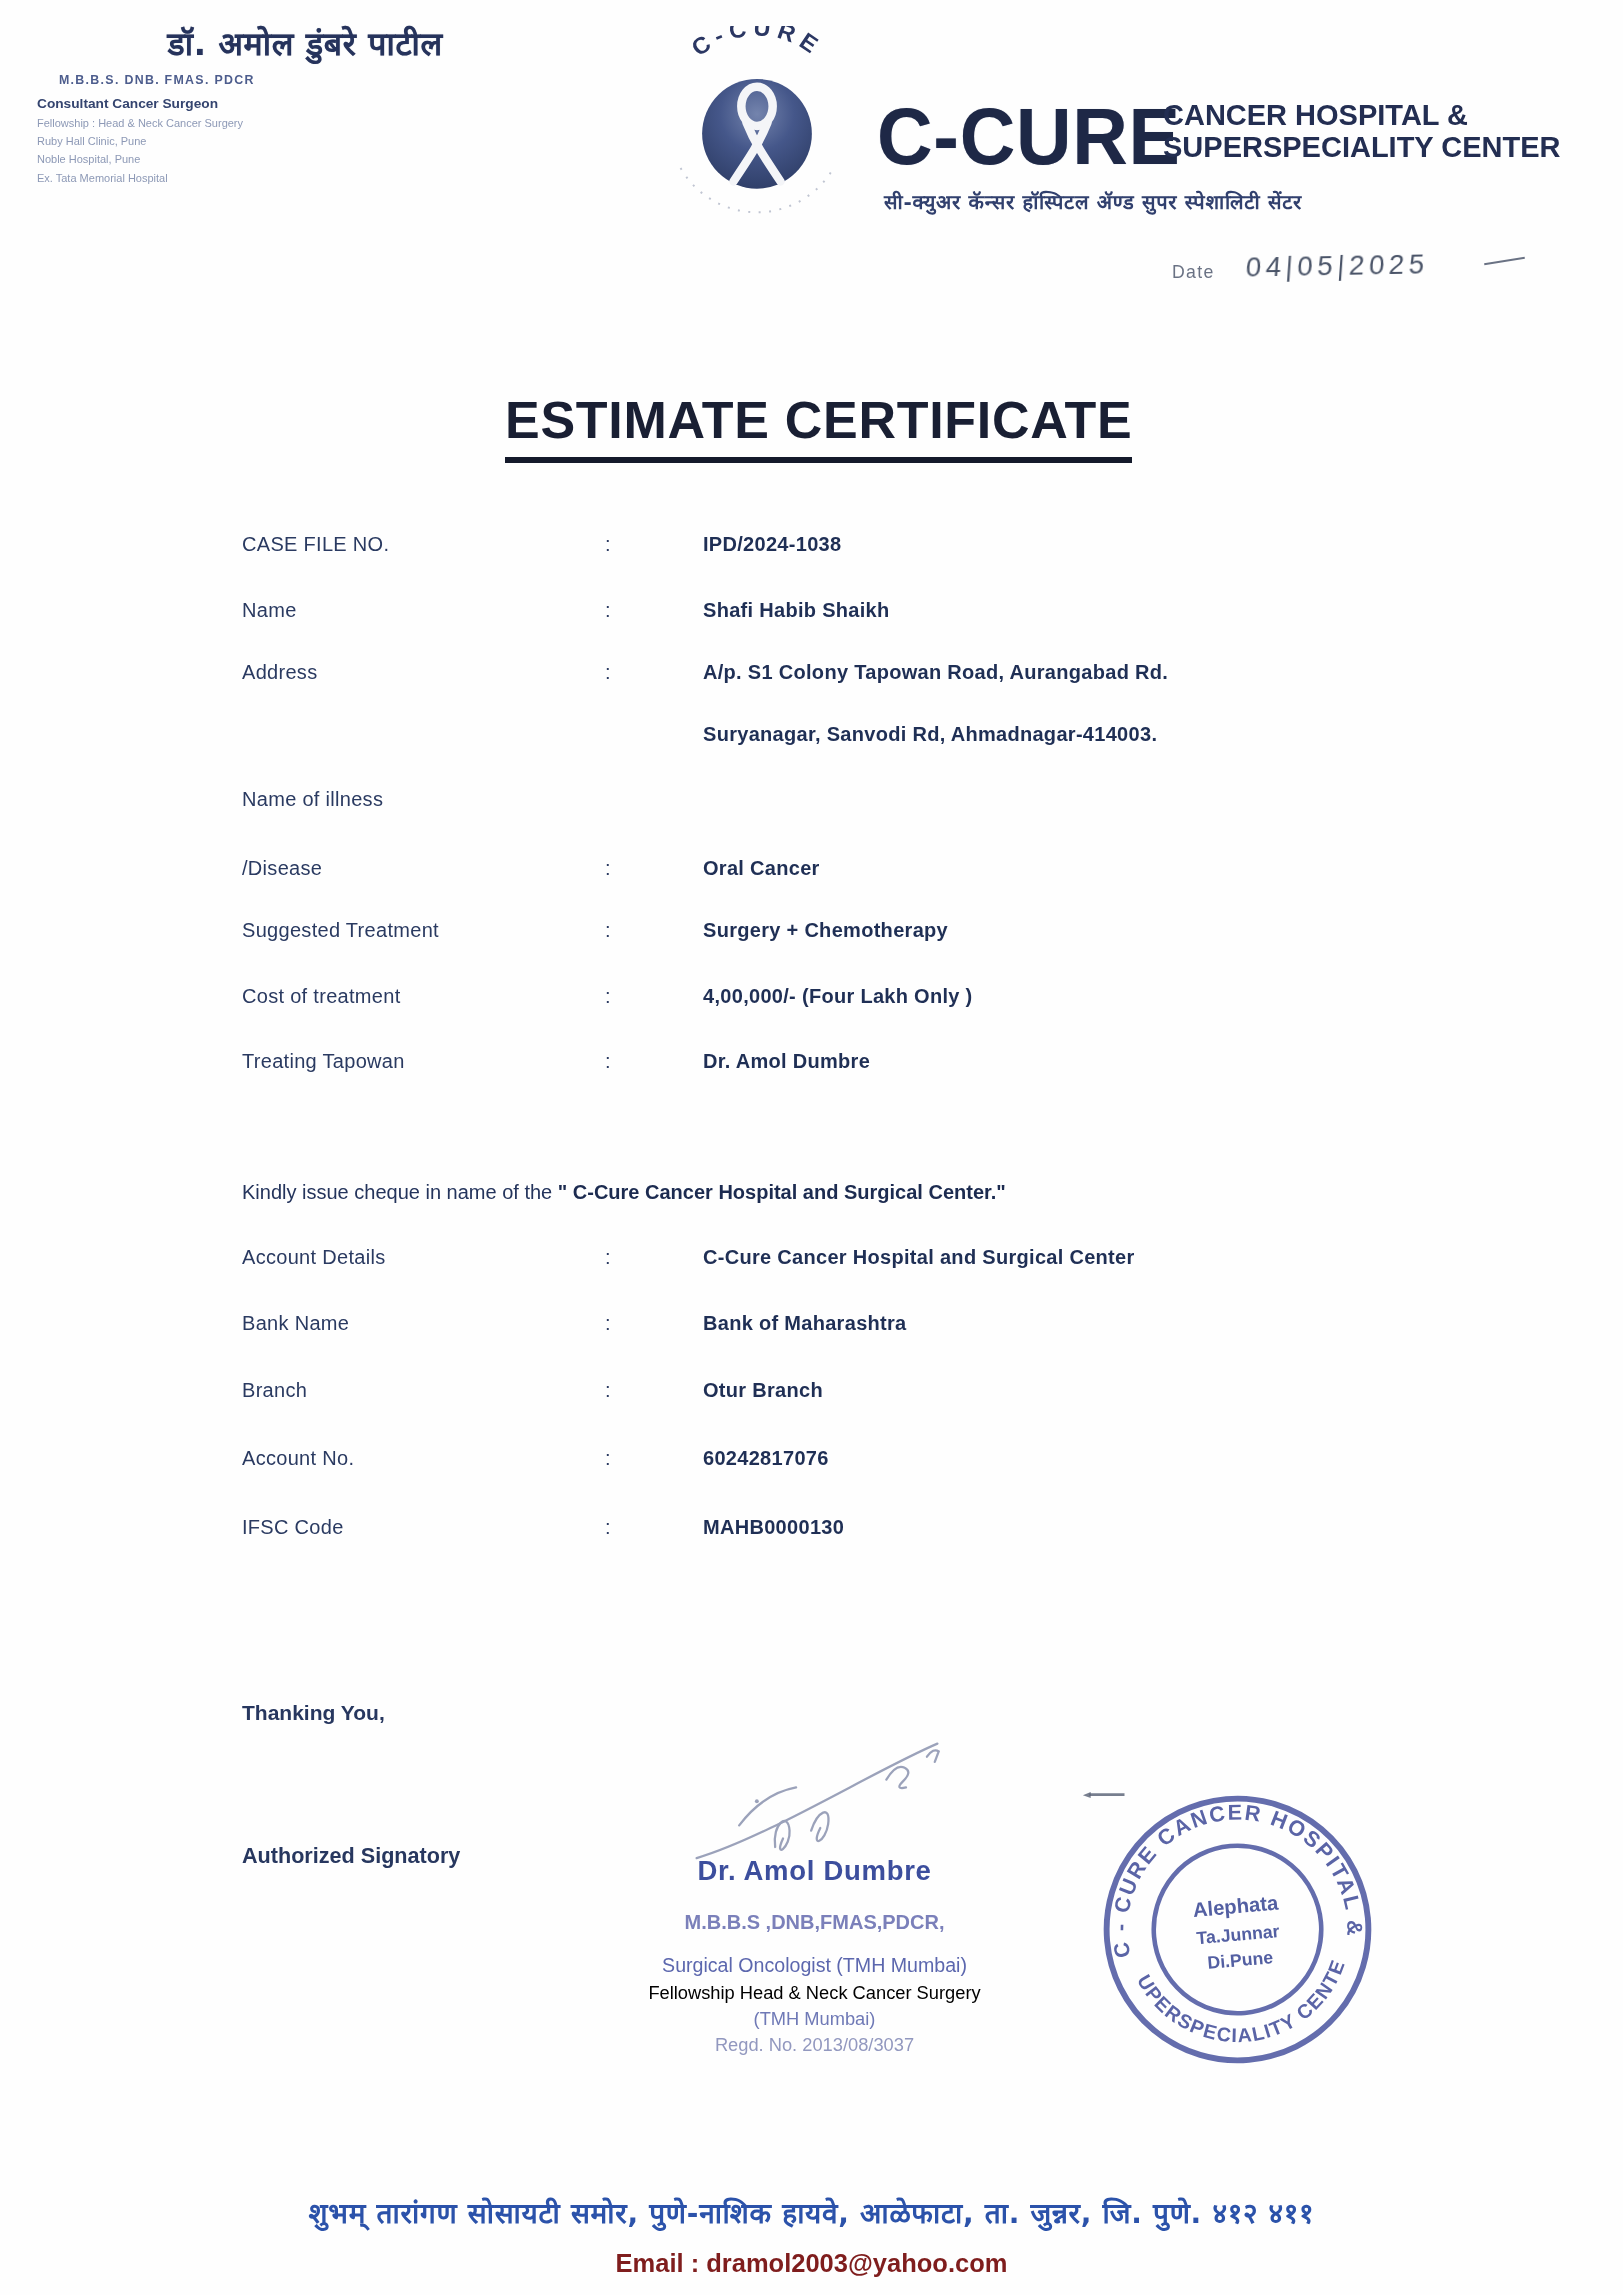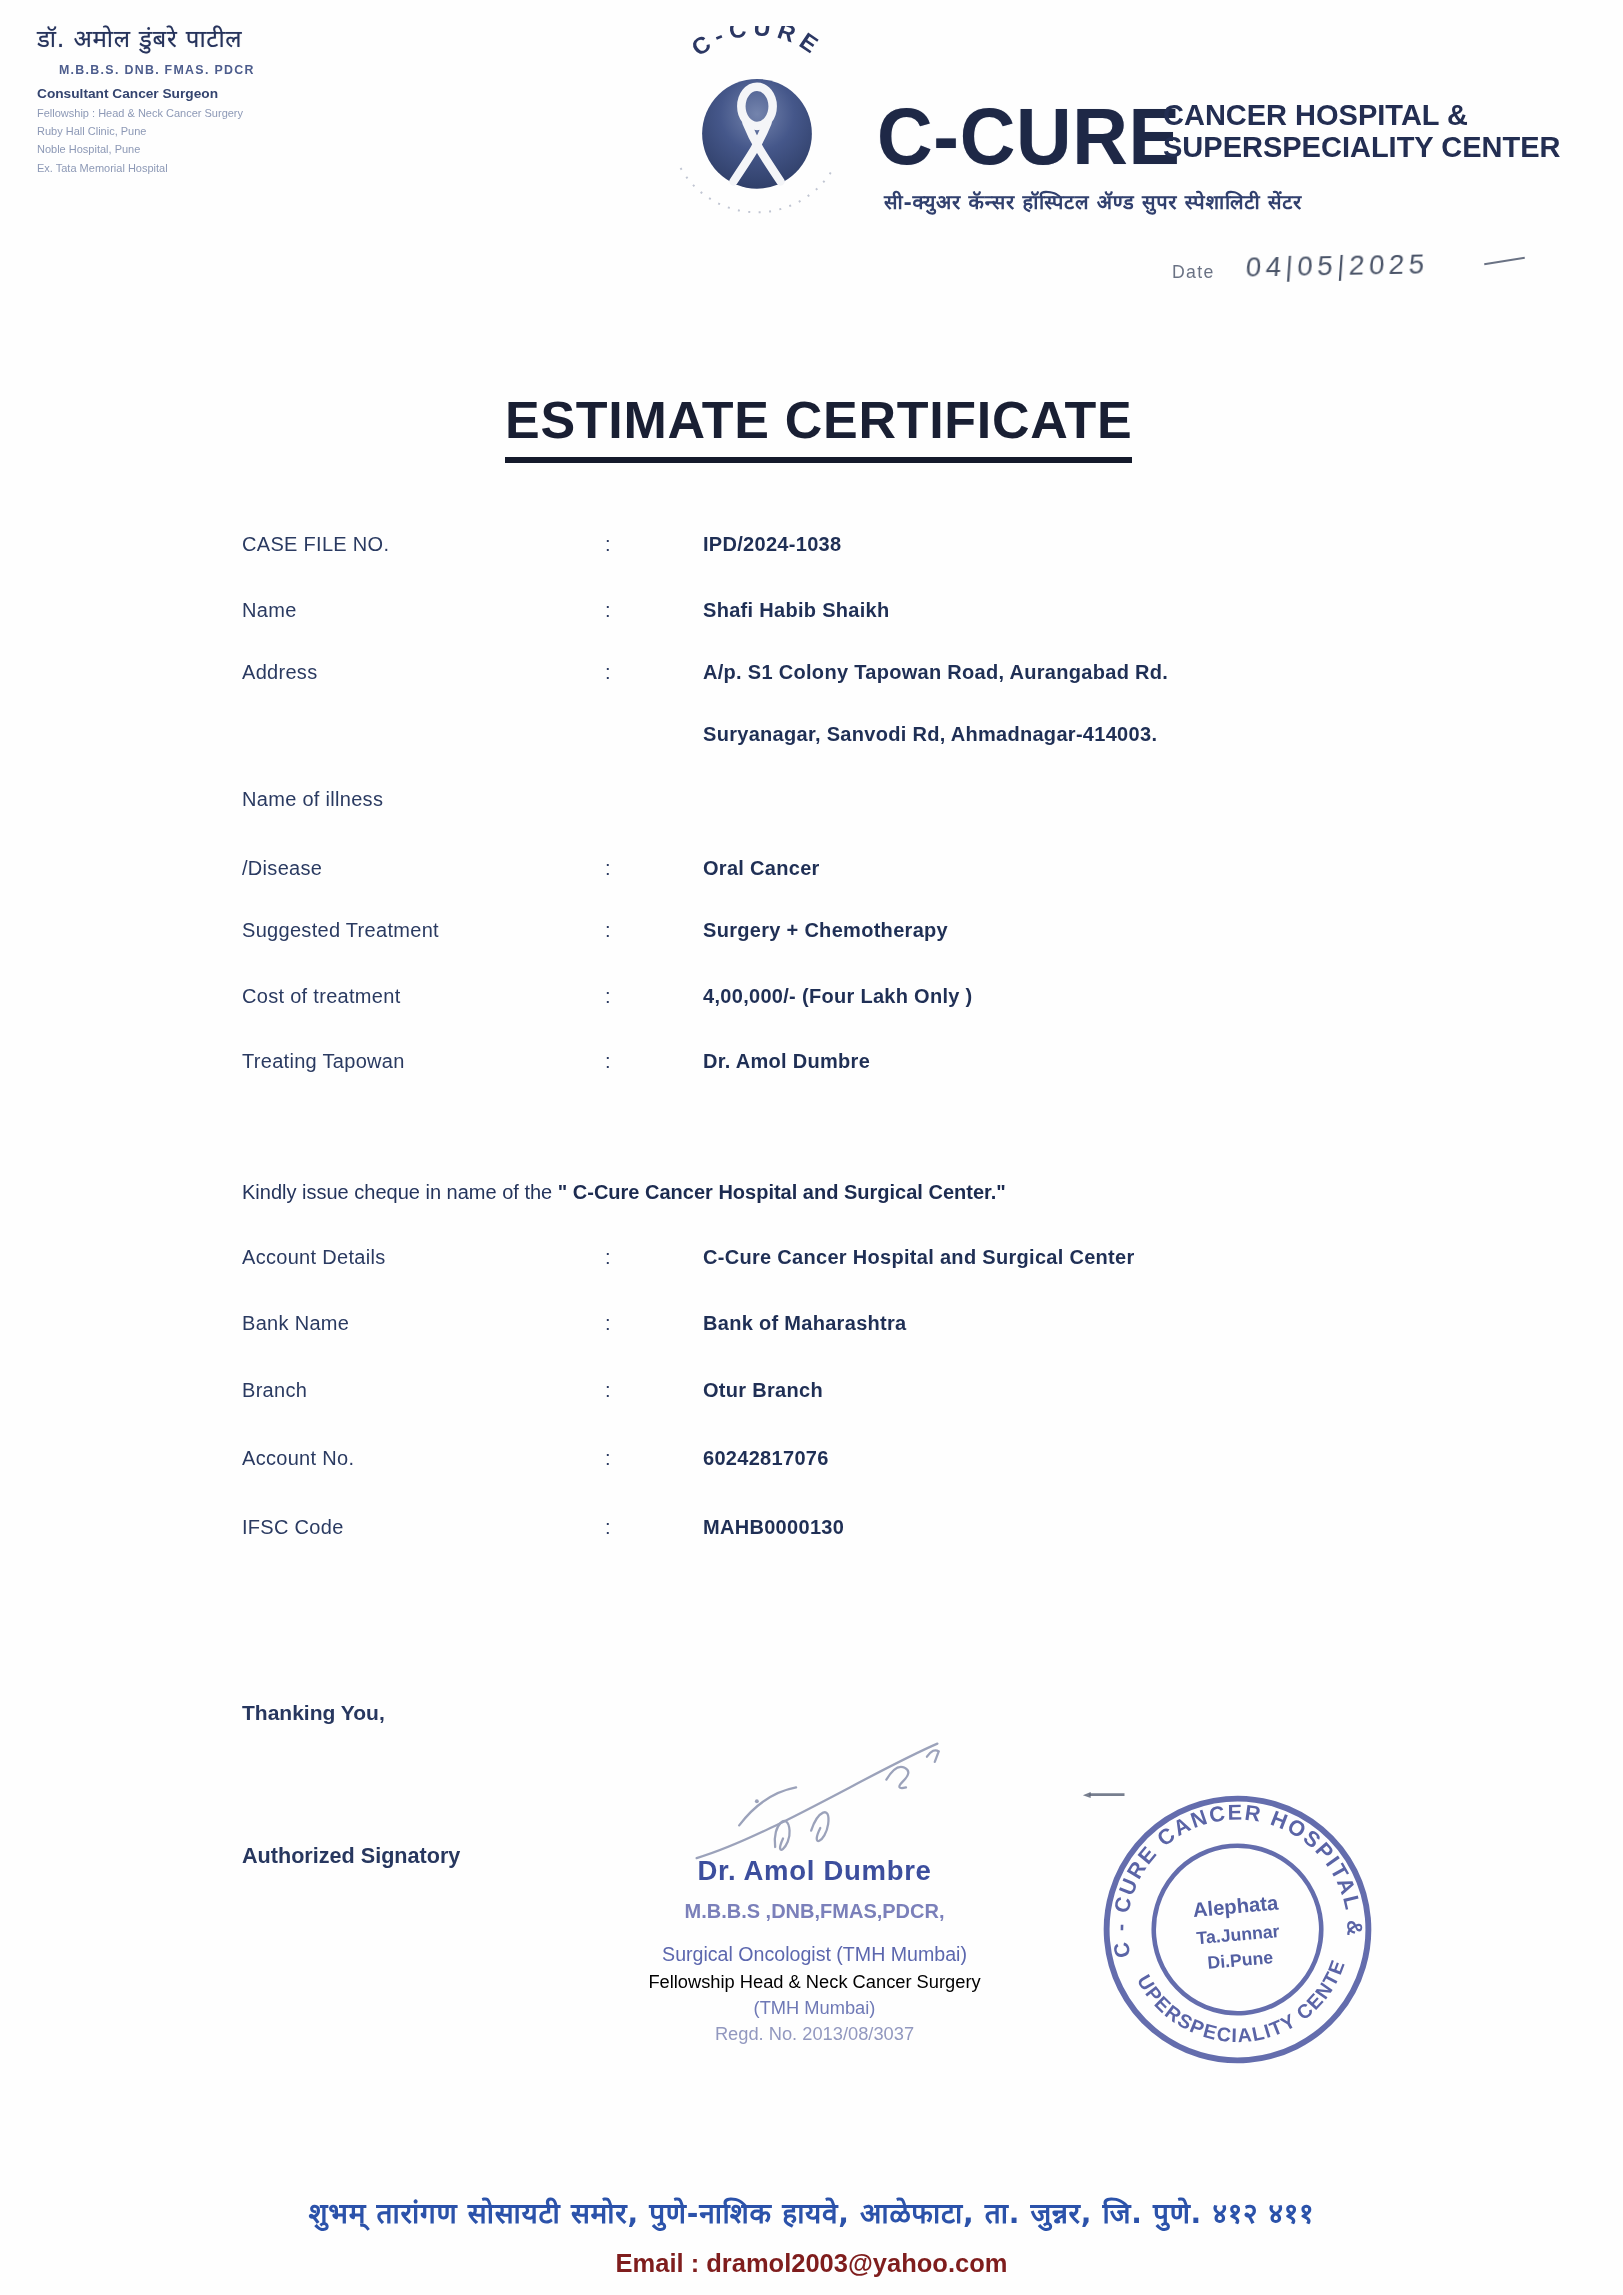--- a/index.html
+++ b/index.html
@@ -6,21 +6,21 @@
   .page{
     position:relative;width:1623px;height:2295px;background:#fefefe;
     font-family:"Liberation Sans","DejaVu Sans",sans-serif;
     overflow:hidden;color:#22335a;
   }
   .abs{position:absolute;}
   .scan{text-shadow:0 0 0.7px rgba(30,45,85,.45);}
 
   
   .doc-block{left:37px;top:23.6px;width:406px;line-height:1.25;}
-  .doc-name{font-family:"DejaVu Sans",sans-serif;font-size:24px;font-weight:normal;color:#26335c;letter-spacing:0.7px;}
+  .doc-name{font-family:"DejaVu Sans",sans-serif;font-size:32px;font-weight:bold;color:#26335c;letter-spacing:0.7px;text-align:right;}
   .doc-quals{font-size:12.4px;font-weight:bold;color:#4d5d8d;margin-top:9.2px;letter-spacing:1.3px;filter:blur(0.3px);padding-left:22px;}
   .doc-role{font-size:13.7px;font-weight:bold;color:#34446f;margin-top:6.5px;filter:blur(0.2px);}
   .doc-faint{font-size:11px;color:#8d99b6;margin-top:4.6px;filter:blur(0.3px);}
 
   
   .logo{left:659px;top:26px;}
 
   
   .brand-name{left:877px;top:90px;font-size:77px;font-weight:800;color:#1e2846;letter-spacing:0.7px;transform:scaleY(1.04);transform-origin:top left;}
   .brand-sub{left:1163px;top:99px;line-height:1.12;font-size:29px;font-weight:bold;color:#232e52;letter-spacing:0;}
@@ -43,21 +43,21 @@
 
   .cheque{left:242px;top:1181px;font-size:20px;color:#24345c;filter:blur(0.2px);}
   .cheque b{font-weight:bold;color:#1c2b50;}
 
   .thanks{left:242px;top:1701px;font-size:21px;font-weight:bold;color:#27375f;filter:blur(0.2px);}
   .signatory{left:242px;top:1843px;font-size:21.6px;font-weight:bold;color:#27375f;filter:blur(0.2px);}
 
   
   .sig-wrap{left:618px;top:1857px;width:393px;text-align:center;line-height:1.0;}
   .sig-name{font-size:27.5px;font-weight:bold;color:#3c4e9d;letter-spacing:0.7px;filter:blur(0.2px);}
-  .sig-l1{font-size:20px;font-weight:600;color:#7b80ba;margin-top:16px;filter:blur(0.4px);}
+  .sig-l1{font-size:20px;font-weight:600;color:#7b80ba;margin-top:27px;filter:blur(0.4px);}
   .sig-l2{font-size:19.6px;color:#5c67ae;margin-top:24px;filter:blur(0.3px);}
   .sig-l3{font-size:18.3px;color:#000000;margin-top:8.5px;filter:blur(0.5px);}
   .sig-l4{font-size:18.3px;color:#6f79b6;margin-top:7.9px;filter:blur(0.3px);}
   .sig-l5{font-size:18.3px;color:#9298bf;margin-top:7.9px;filter:blur(0.6px);}
   .sig-scribble{left:677px;top:1724px;}
   .pen-mark{left:1079px;top:1781px;}
 
   
   .stamp{left:1087px;top:1779px;opacity:.88;transform:rotate(-5deg);}
 

